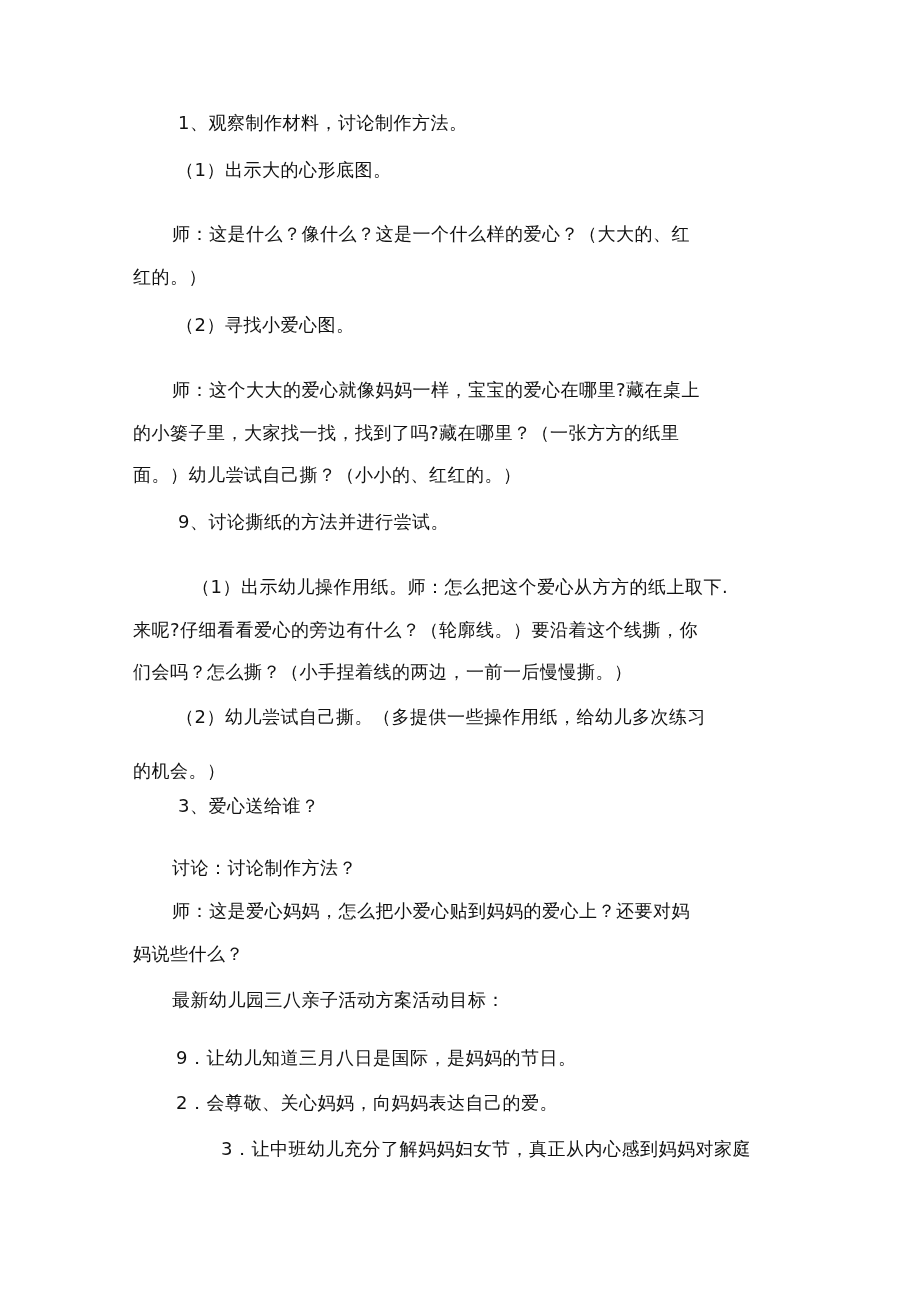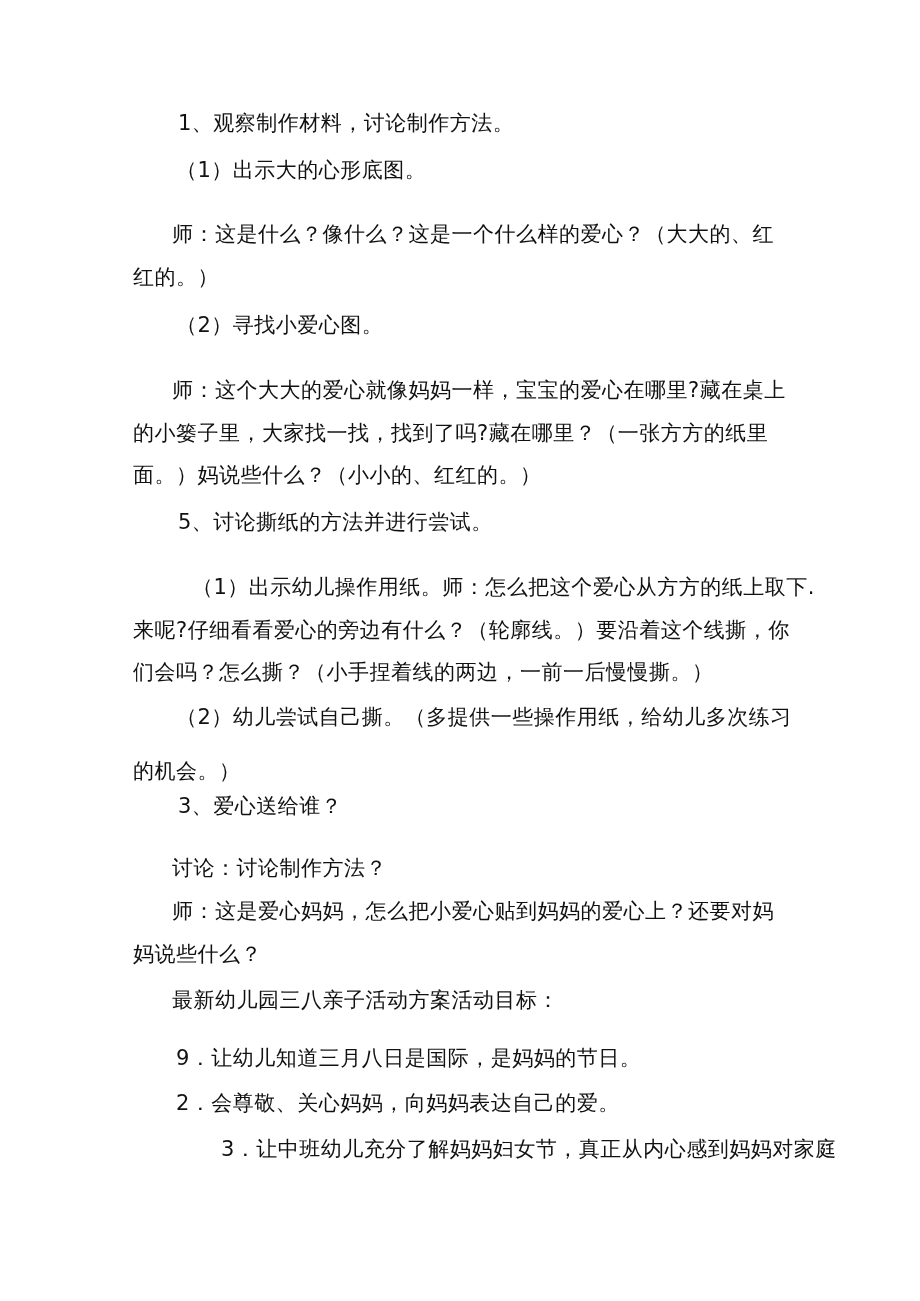--- a/index.html
+++ b/index.html
@@ -1,32 +1,32 @@
 <!DOCTYPE html>
 <html><head>
 <meta charset="utf-8">
 <style>
   html, body { margin: 0; padding: 0; background: #ffffff; }
   body { width: 920px; height: 1301px; position: relative; overflow: hidden;
          font-family: "DejaVu Sans", "Liberation Sans", sans-serif; color: #111; }
-  .line { position: absolute; font-size: 21px; line-height: 26px; white-space: nowrap; letter-spacing: 0.5px; }
+  .line { position: absolute; font-size: 18px; line-height: 26px; white-space: nowrap; letter-spacing: 0.5px; }
 </style>
 </head>
 <body>
 
 <div id="page">
     <div class="line" style="left: 178px; top: 110px;">1、观察制作材料，讨论制作方法。</div>
     <div class="line" style="left: 176px; top: 157px;">（1）出示大的心形底图。</div>
     <div class="line" style="left: 172px; top: 221px;">师：这是什么？像什么？这是一个什么样的爱心？（大大的、红</div>
     <div class="line" style="left: 133px; top: 264px;">红的。）</div>
     <div class="line" style="left: 176px; top: 312px;">（2）寻找小爱心图。</div>
     <div class="line" style="left: 172px; top: 377px;">师：这个大大的爱心就像妈妈一样，宝宝的爱心在哪里?藏在桌上</div>
     <div class="line" style="left: 133px; top: 420px;">的小篓子里，大家找一找，找到了吗?藏在哪里？（一张方方的纸里</div>
-    <div class="line" style="left: 133px; top: 462px;">面。）妈说些什么？（小小的、红红的。）</div>
-    <div class="line" style="left: 178px; top: 509px;">5、讨论撕纸的方法并进行尝试。</div>
+    <div class="line" style="left: 133px; top: 462px;">面。）幼儿尝试自己撕？（小小的、红红的。）</div>
+    <div class="line" style="left: 178px; top: 509px;">9、讨论撕纸的方法并进行尝试。</div>
     <div class="line" style="left: 192px; top: 574px;">（1）出示幼儿操作用纸。师：怎么把这个爱心从方方的纸上取下.</div>
     <div class="line" style="left: 133px; top: 617px;">来呢?仔细看看爱心的旁边有什么？（轮廓线。）要沿着这个线撕，你</div>
     <div class="line" style="left: 133px; top: 659px;">们会吗？怎么撕？（小手捏着线的两边，一前一后慢慢撕。）</div>
     <div class="line" style="left: 176px; top: 704px;">（2）幼儿尝试自己撕。（多提供一些操作用纸，给幼儿多次练习</div>
     <div class="line" style="left: 133px; top: 758px;">的机会。）</div>
     <div class="line" style="left: 178px; top: 793px;">3、爱心送给谁？</div>
     <div class="line" style="left: 172px; top: 855px;">讨论：讨论制作方法？</div>
     <div class="line" style="left: 172px; top: 898px;">师：这是爱心妈妈，怎么把小爱心贴到妈妈的爱心上？还要对妈</div>
     <div class="line" style="left: 133px; top: 941px;">妈说些什么？</div>
     <div class="line" style="left: 172px; top: 987px;">最新幼儿园三八亲子活动方案活动目标：</div>

